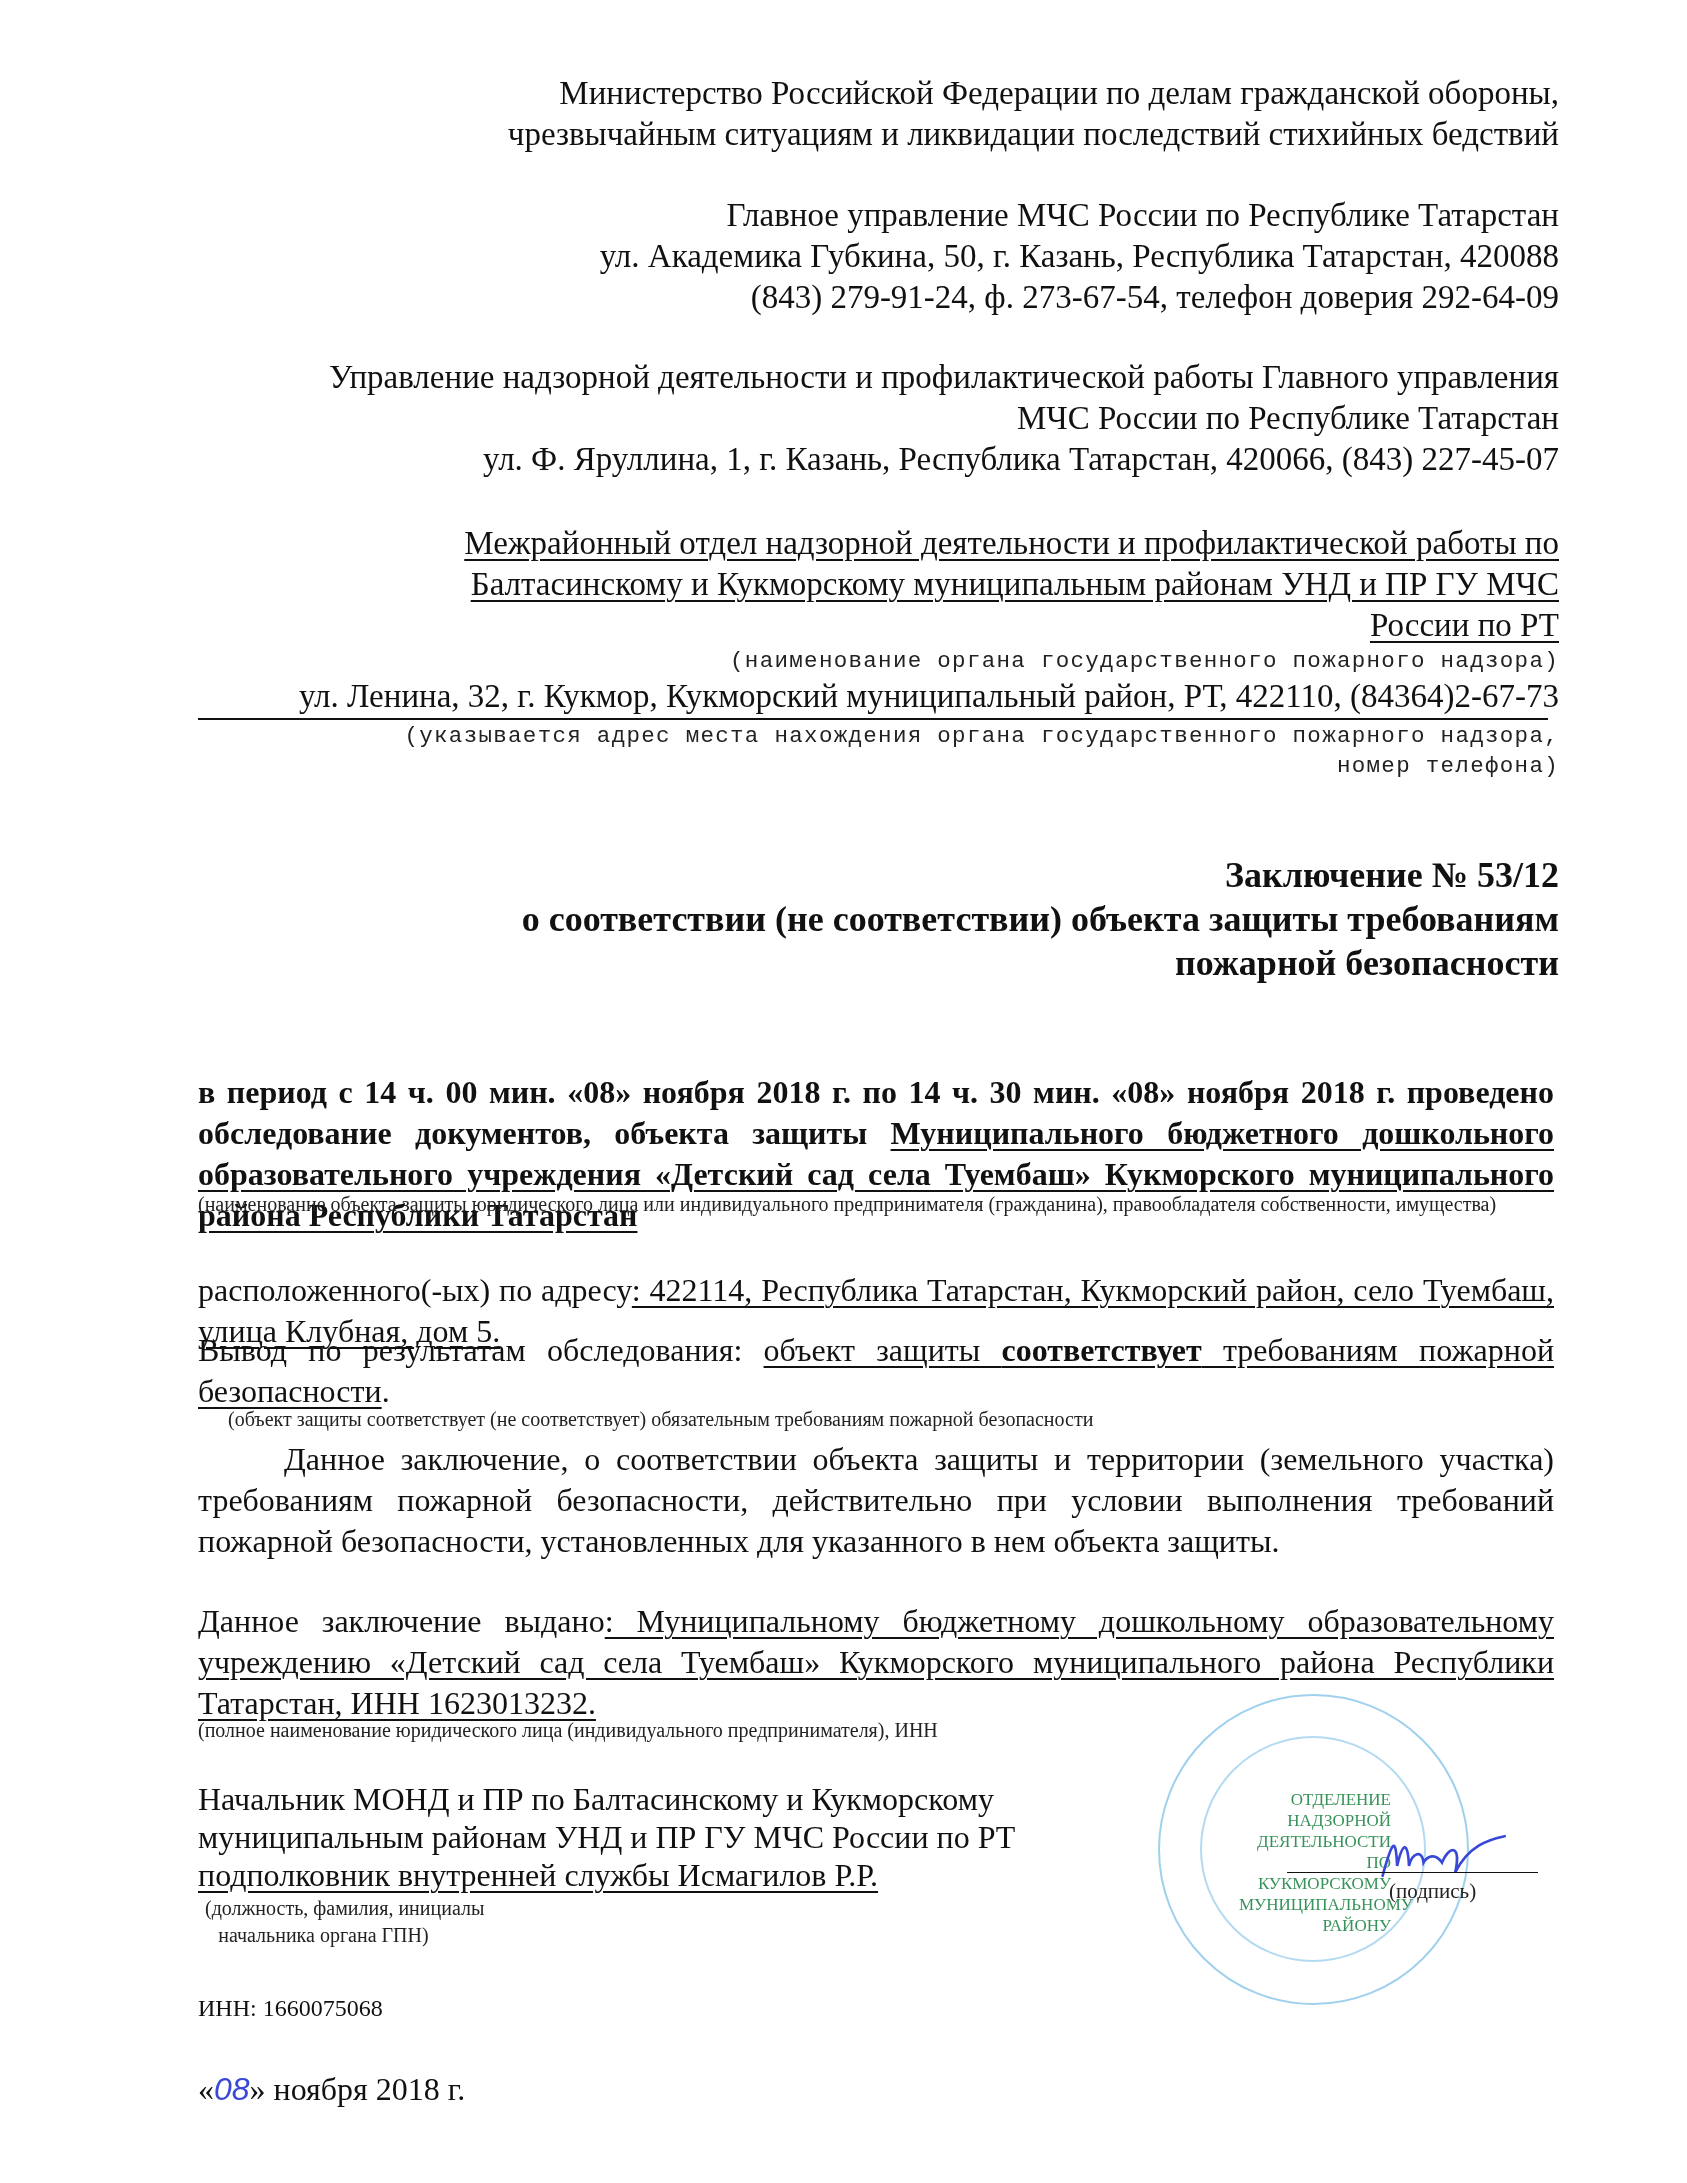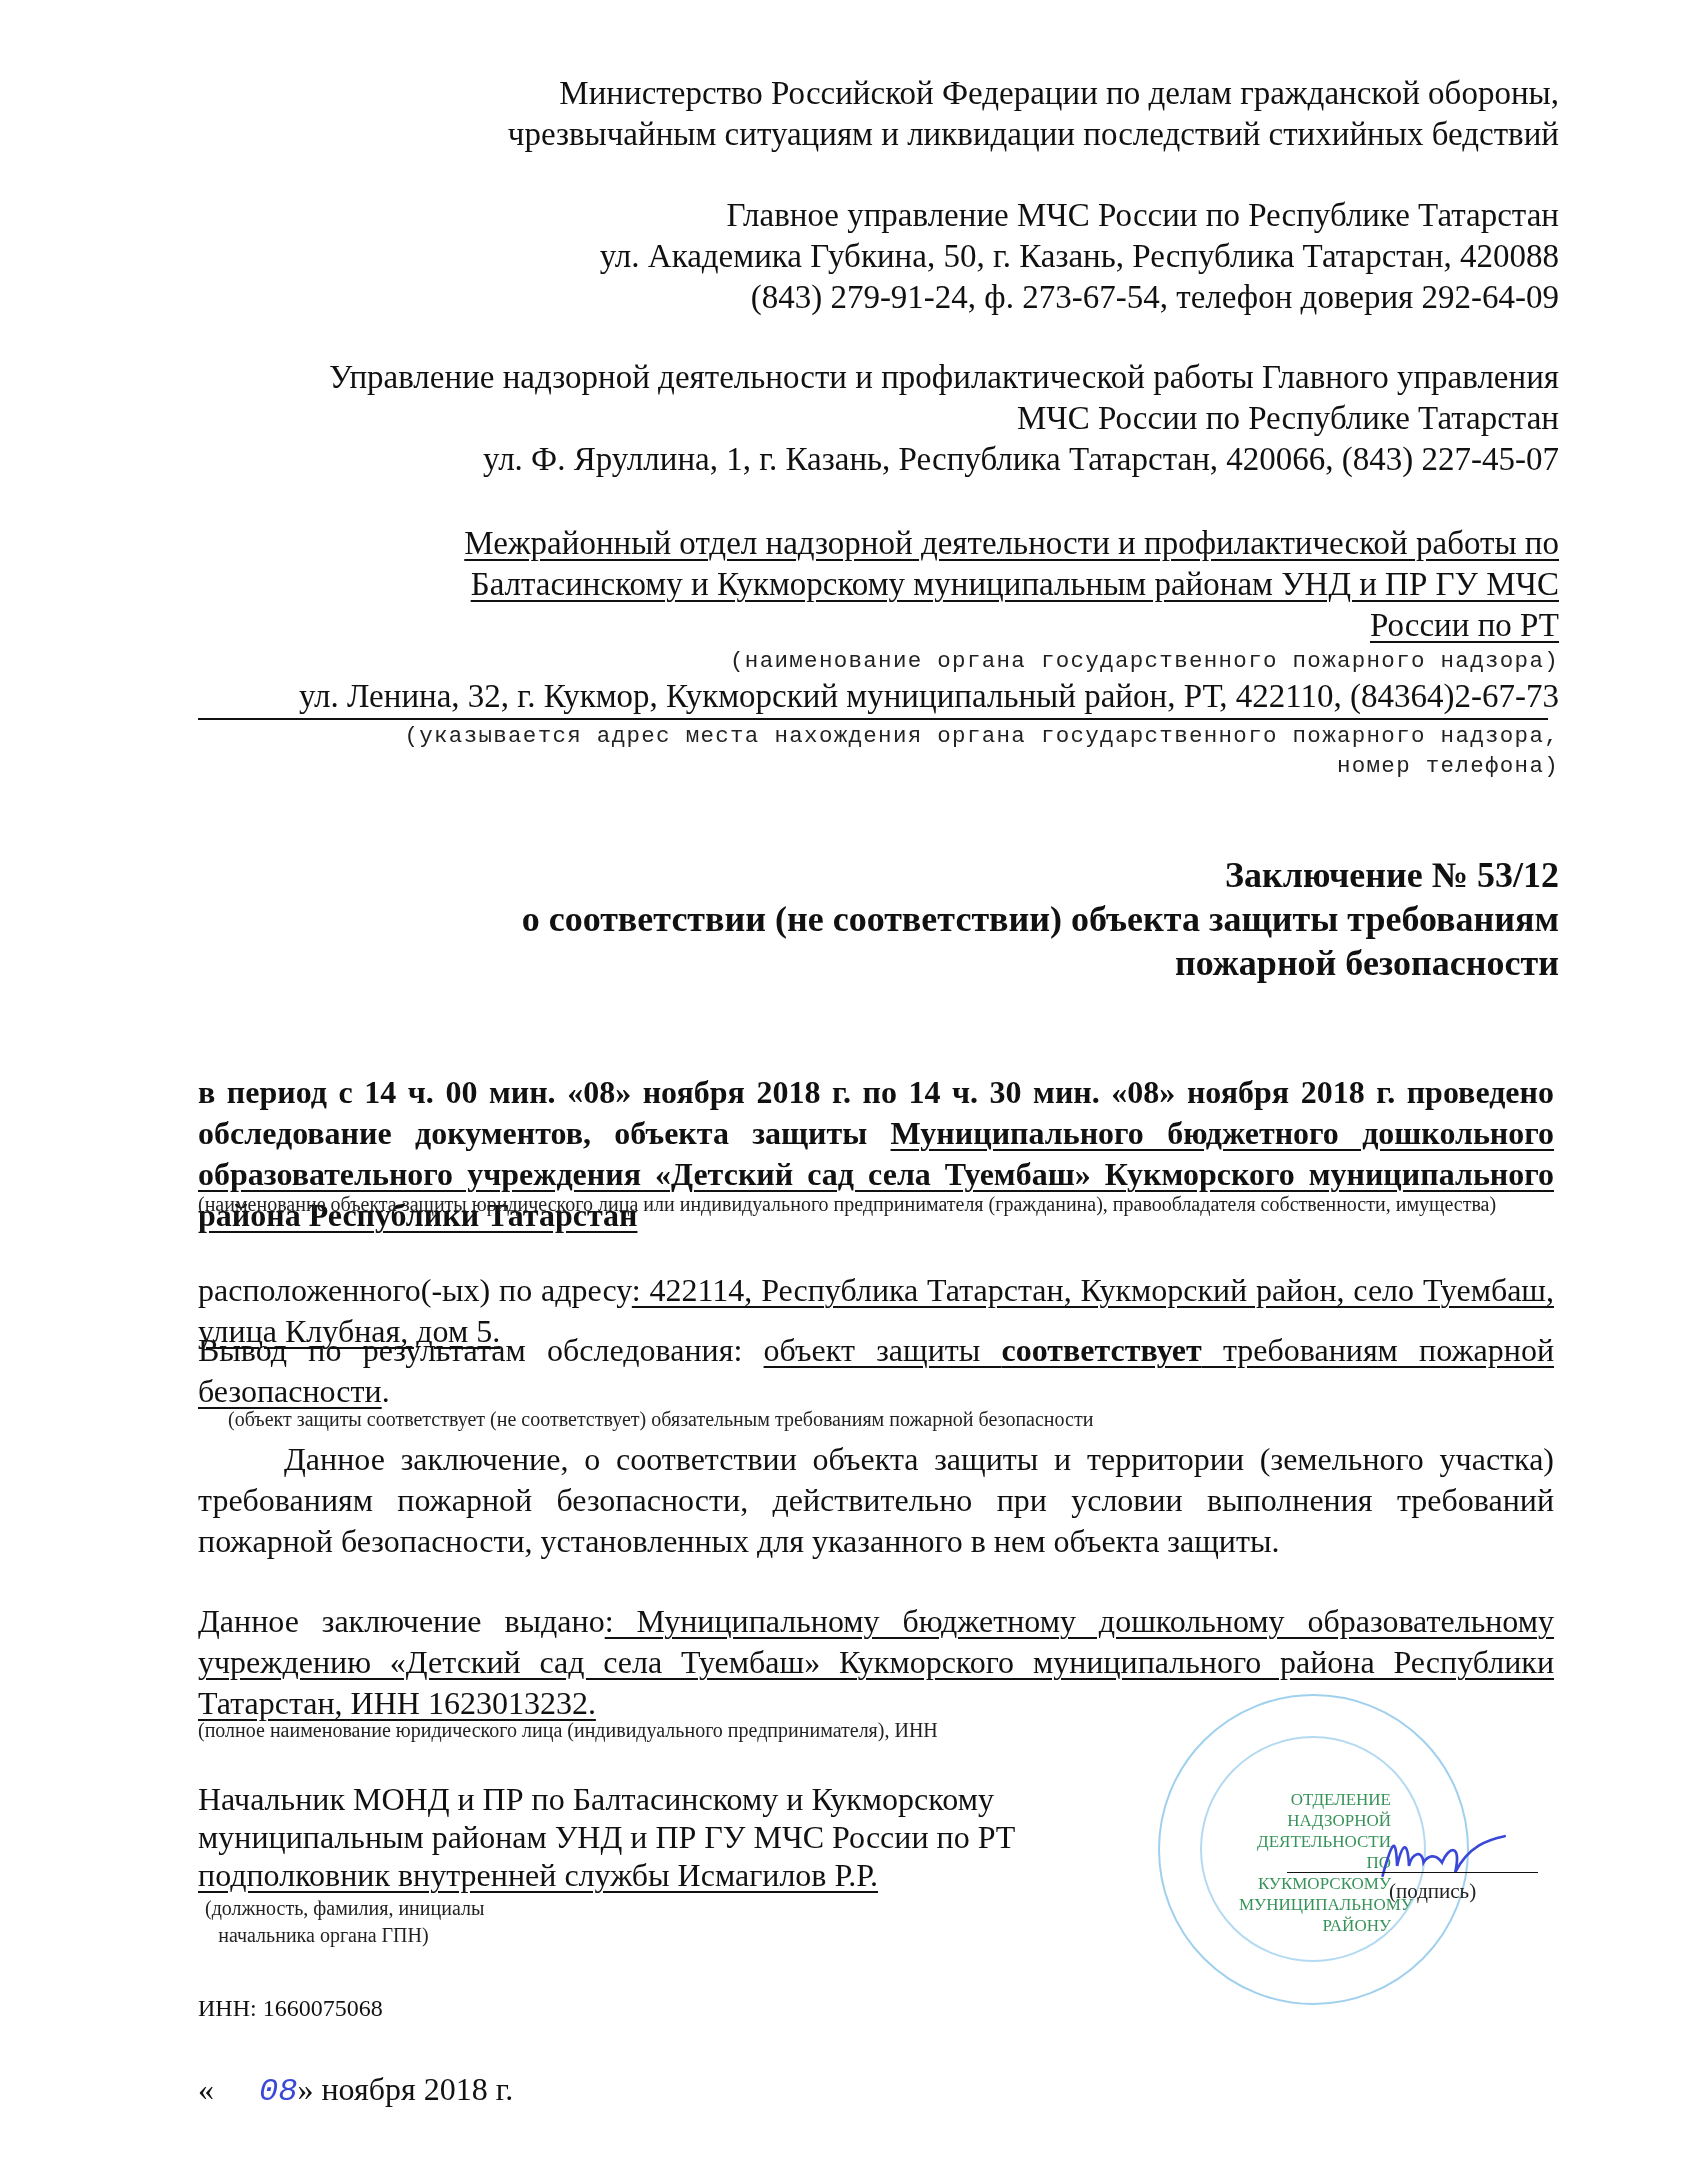--- a/index.html
+++ b/index.html
@@ -15,21 +15,21 @@
   .body { position: absolute; left: 198px; width: 1356px; font-size: 32px; line-height: 41px; text-align: justify; }
   .small { font-size: 20px; line-height: 26.5px; color: #222; }
   .rule { position: absolute; height: 2px; background: #111; }
   .stamp { position: absolute; left: 1158px; top: 1694px; width: 311px; height: 311px;
            border-radius: 50%; border: 2.6px solid #8fc8ea; box-sizing: border-box; opacity: 0.85; }
   .stamp-inner { position: absolute; left: 40px; top: 40px; width: 226px; height: 226px; border-radius: 50%;
                  border: 2px solid #a6d4ef; box-sizing: border-box; }
   .stamp-text { position: absolute; left: 79px; top: 93px; width: 152px; text-align: right;
                 font-size: 17px; line-height: 21px; color: #15803d; font-family: "Liberation Serif", serif; }
   .signature { position: absolute; left: 1376px; top: 1826px; width: 132px; height: 60px; }
-  .handwritten { color: #3a48d8; font-style: italic; font-family: Liberation Mono, monospace; margin-left: 45px; }
+  .handwritten { color: #3a48d8; font-style: italic; font-family: Liberation Sans, sans-serif; }
 </style>
 </head>
 <body>
 
 <div class="page">
 
   <div class="block center" style="top:73px;">
     <div class="line">Министерство Российской Федерации по делам гражданской обороны,</div>
     <div class="line">чрезвычайным ситуациям и ликвидации последствий стихийных бедствий</div>
   </div>

